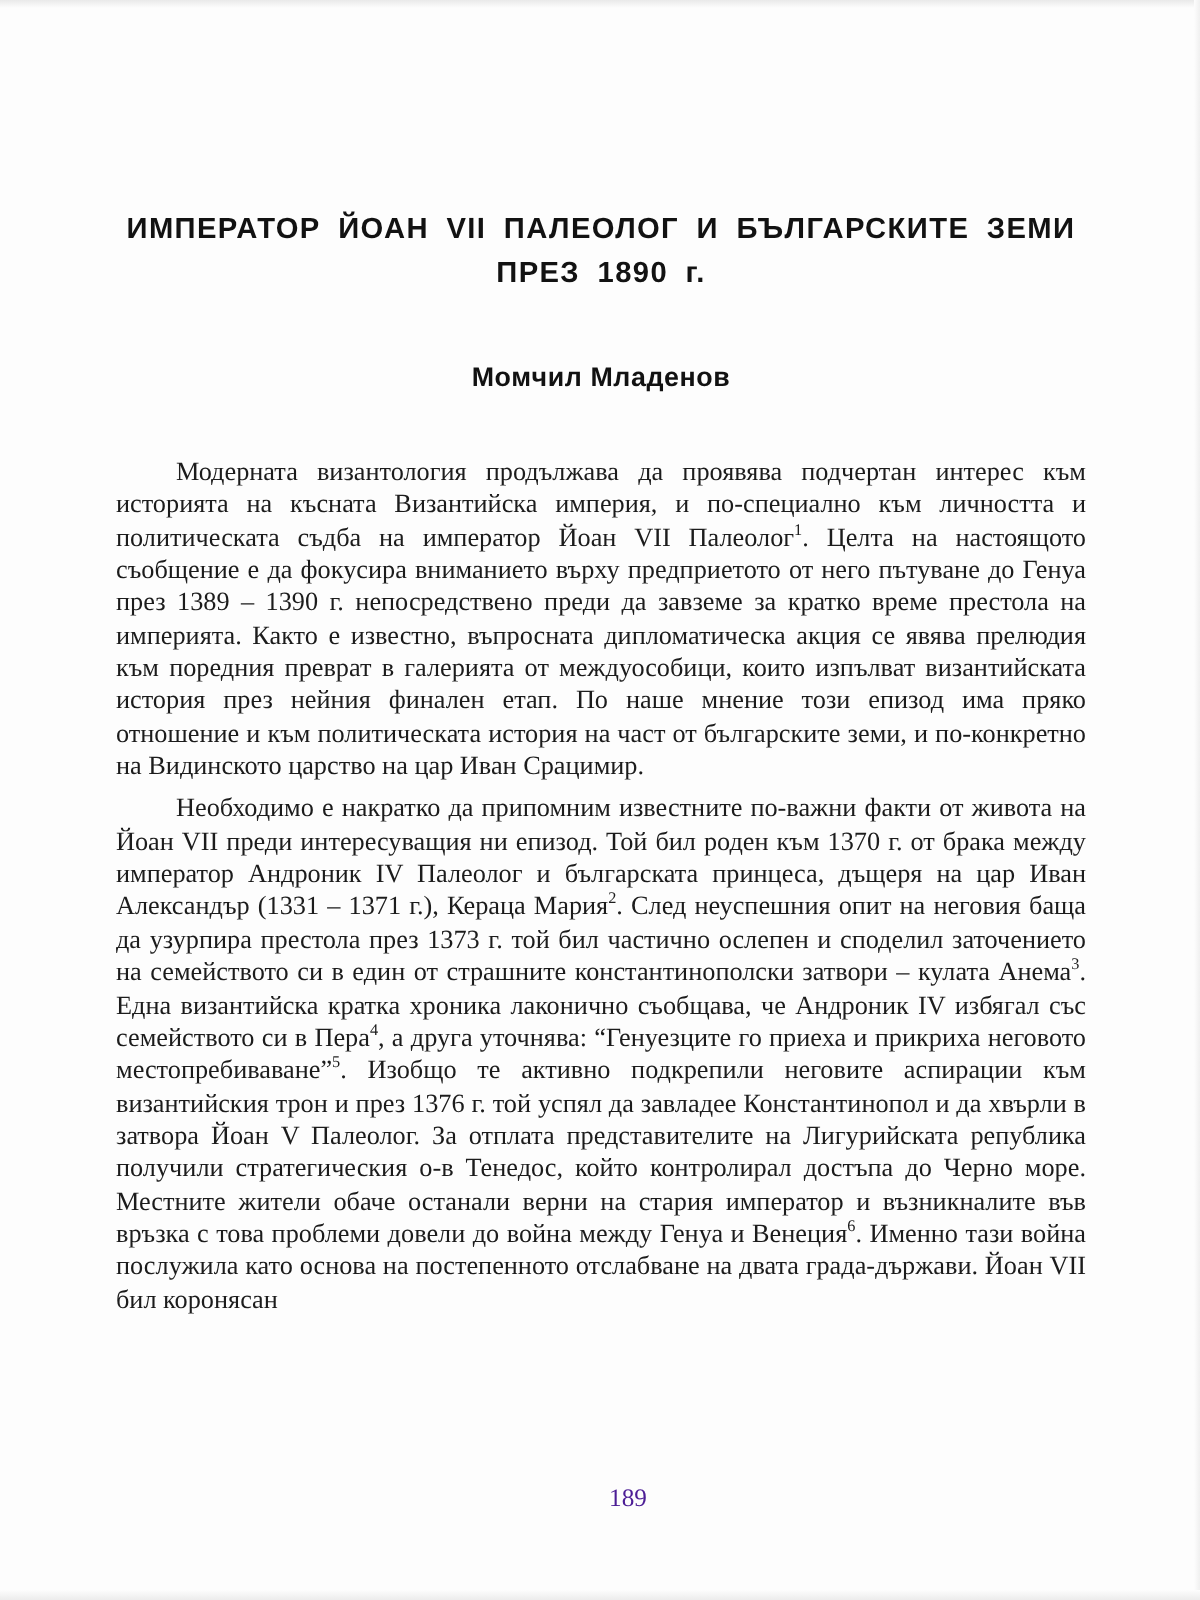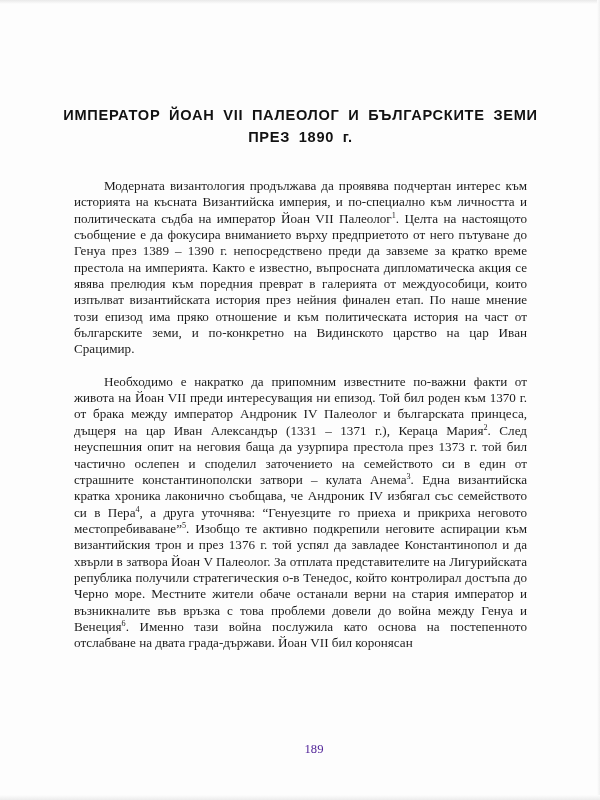--- a/index.html
+++ b/index.html
@@ -70,21 +70,21 @@
 
   .body-text {
     margin-top: 30px;
   }
   .para {
     font-size: 13.15px;
     line-height: 16.35px;
     text-align: justify;
     text-justify: inter-word;
     text-indent: 30px;
-    margin: 16px;
+    margin: 0;
     hyphens: manual;
     color: #1c1c1c;
   }
   .para + .para {
     margin-top: 5px;
   }
   .para sup {
     font-size: 0.62em;
     vertical-align: super;
     line-height: 0;
@@ -109,20 +109,21 @@
   <div class="scan-edge-right"></div>
   <div class="scan-edge-bottom"></div>
 
   <div class="content">
 
     <div class="title-block">
       <div class="title-line">ИМПЕРАТОР ЙОАН VII ПАЛЕОЛОГ И БЪЛГАРСКИТЕ ЗЕМИ</div>
       <div class="title-line">ПРЕЗ 1890 г.</div>
     </div>
 
+    <div class="author">Момчил Младенов</div>
 
     <div class="body-text">
       <p class="para">Модерната византология продължава да проявява подчертан интерес към историята на късната Византийска империя, и по-специално към личността и политическата съдба на император Йоан VII Палеолог<sup>1</sup>. Целта на настоящото съобщение е да фокусира вниманието върху предприетото от него пътуване до Генуа през 1389 – 1390 г. непосредствено преди да завземе за кратко време престола на империята. Както е известно, въпросната дипломатическа акция се явява прелюдия към поредния преврат в галерията от междуособици, които изпълват византийската история през нейния финален етап. По наше мнение този епизод има пряко отношение и към политическата история на част от българските земи, и по-конкретно на Видинското царство на цар Иван Срацимир.</p>
       <p class="para">Необходимо е накратко да припомним известните по-важни факти от живота на Йоан VII преди интересуващия ни епизод. Той бил роден към 1370 г. от брака между император Андроник IV Палеолог и българската принцеса, дъщеря на цар Иван Александър (1331 – 1371 г.), Кераца Мария<sup>2</sup>. След неуспешния опит на неговия баща да узурпира престола през 1373 г. той бил частично ослепен и споделил заточението на семейството си в един от страшните константинополски затвори – кулата Анема<sup>3</sup>. Една византийска кратка хроника лаконично съобщава, че Андроник IV избягал със семейството си в Пера<sup>4</sup>, а друга уточнява: “Генуезците го приеха и прикриха неговото местопребиваване”<sup>5</sup>. Изобщо те активно подкрепили неговите аспирации към византийския трон и през 1376 г. той успял да завладее Константинопол и да хвърли в затвора Йоан V Палеолог. За отплата представителите на Лигурийската република получили стратегическия о-в Тенедос, който контролирал достъпа до Черно море. Местните жители обаче останали верни на стария император и възникналите във връзка с това проблеми довели до война между Генуа и Венеция<sup>6</sup>. Именно тази война послужила като основа на постепенното отслабване на двата града-държави. Йоан VII бил коронясан</p>
     </div>
 
   </div>
 
   <div class="folio">189</div>
 

